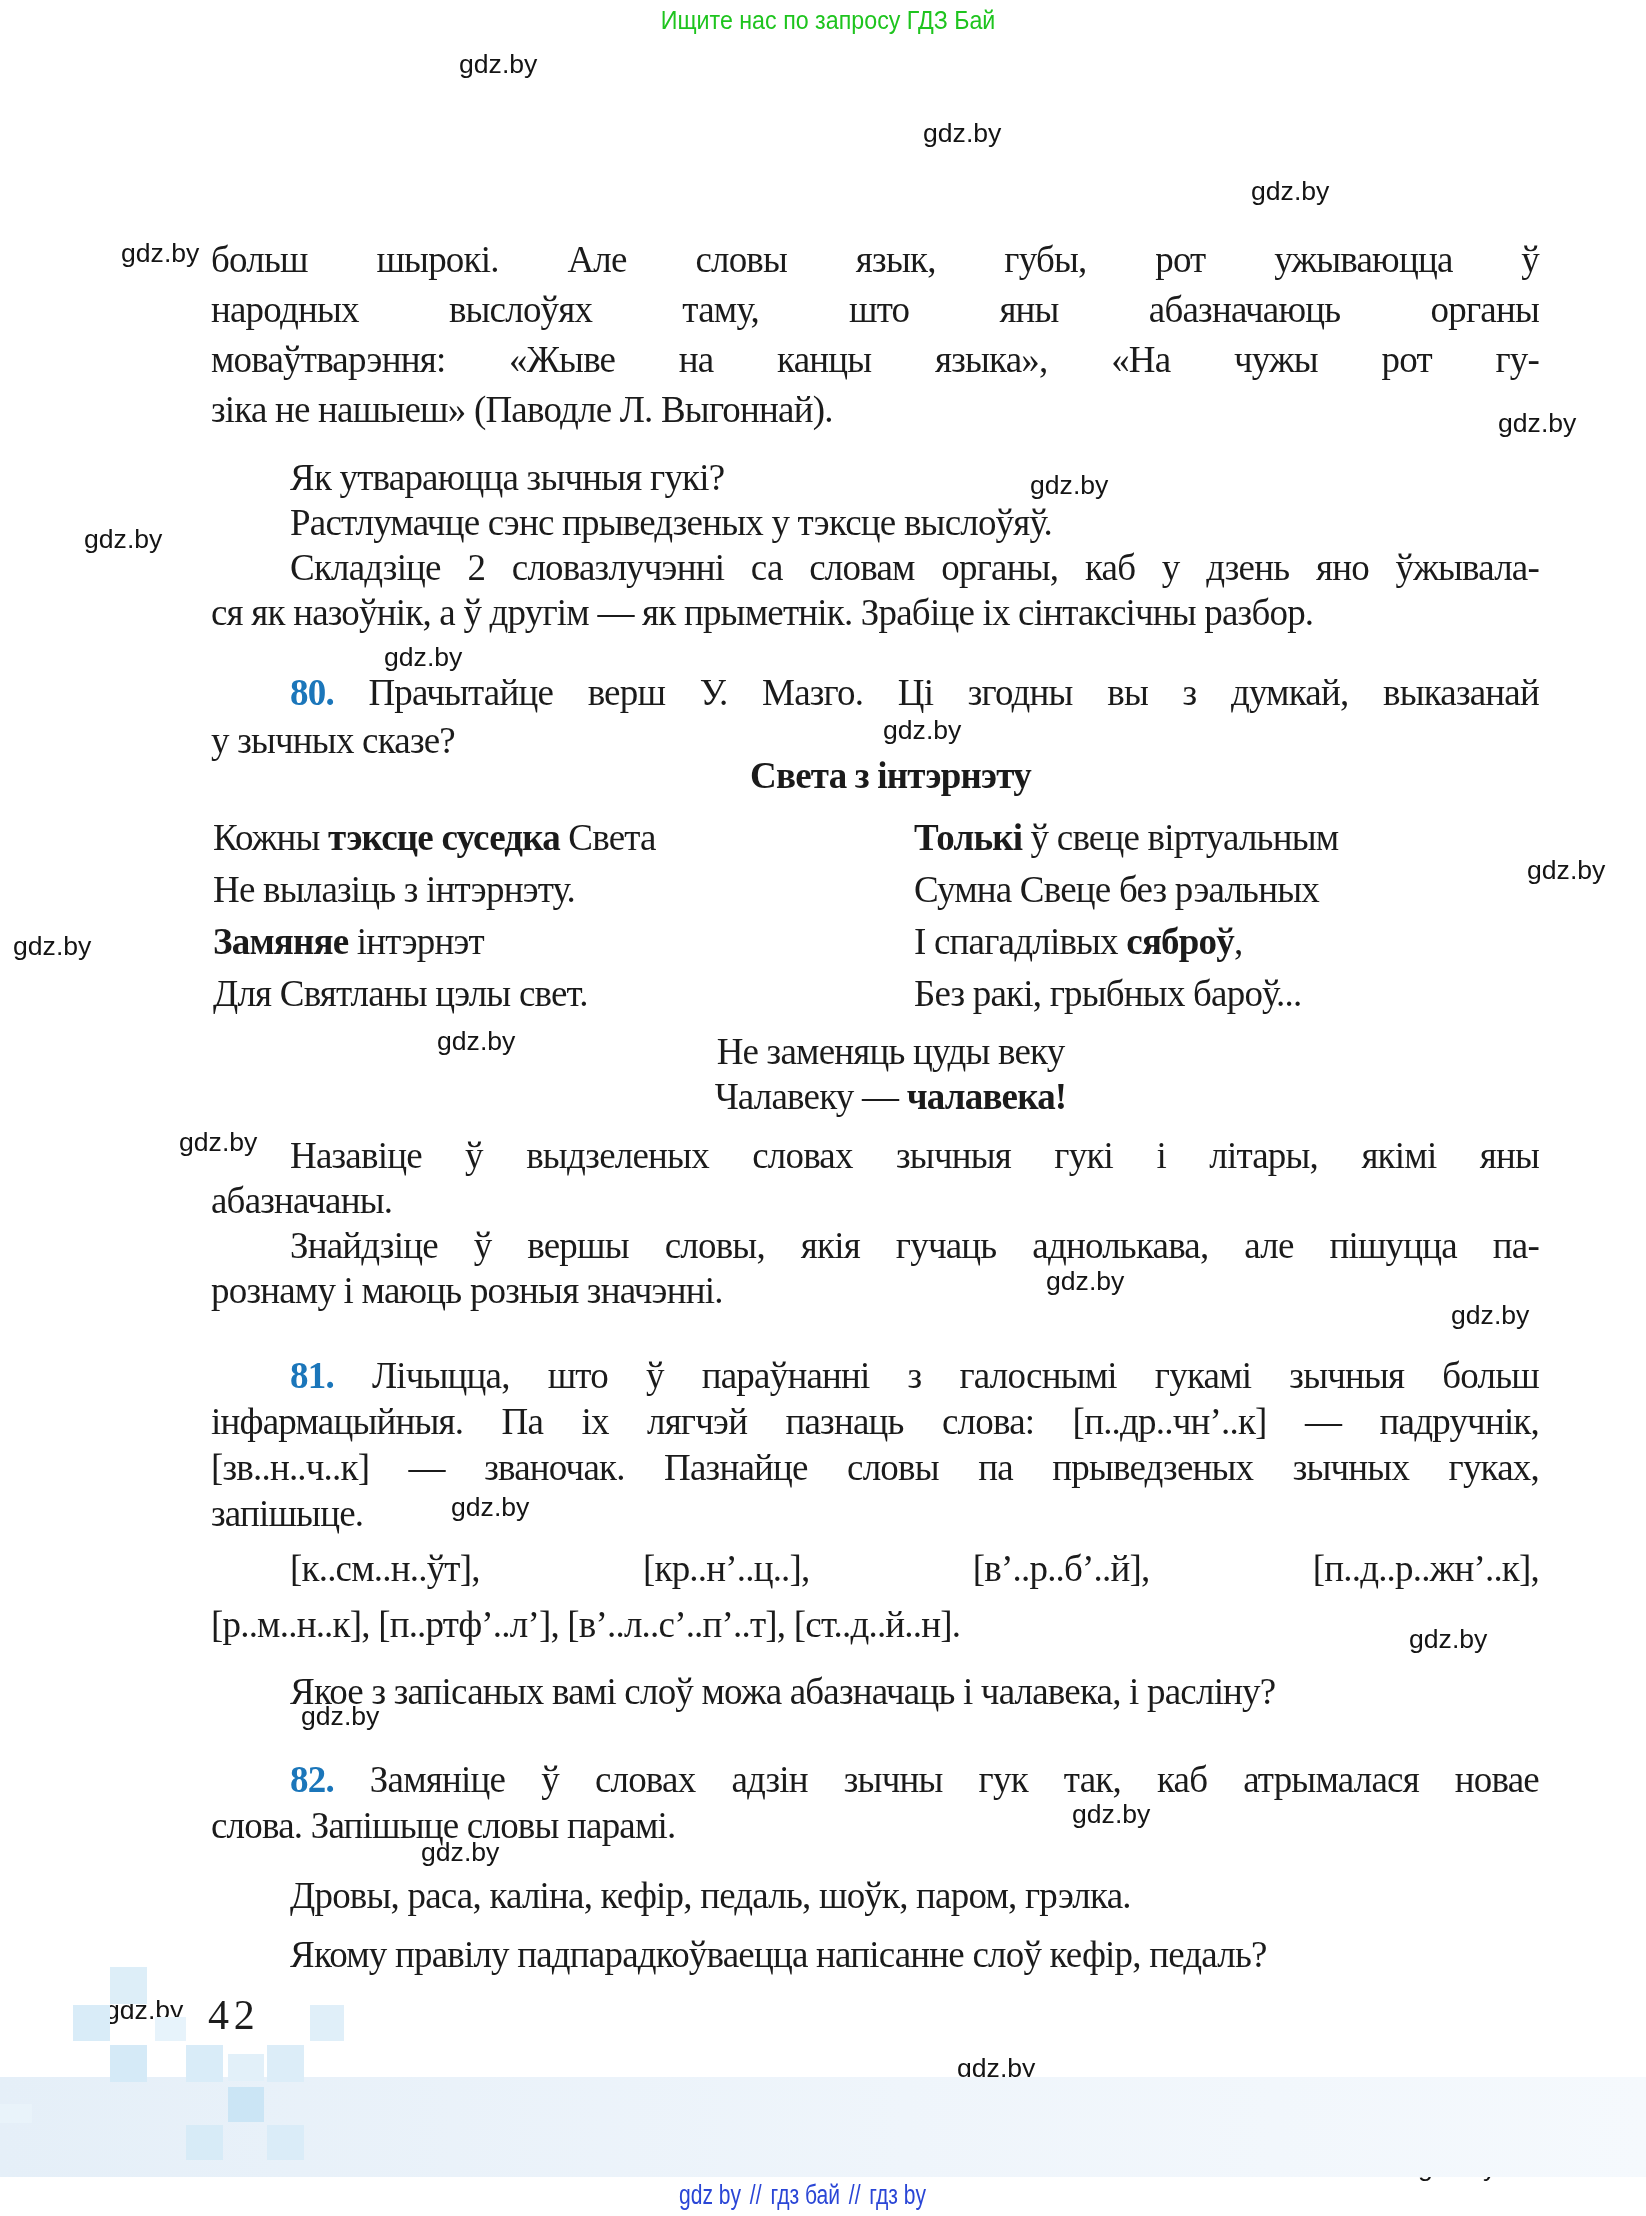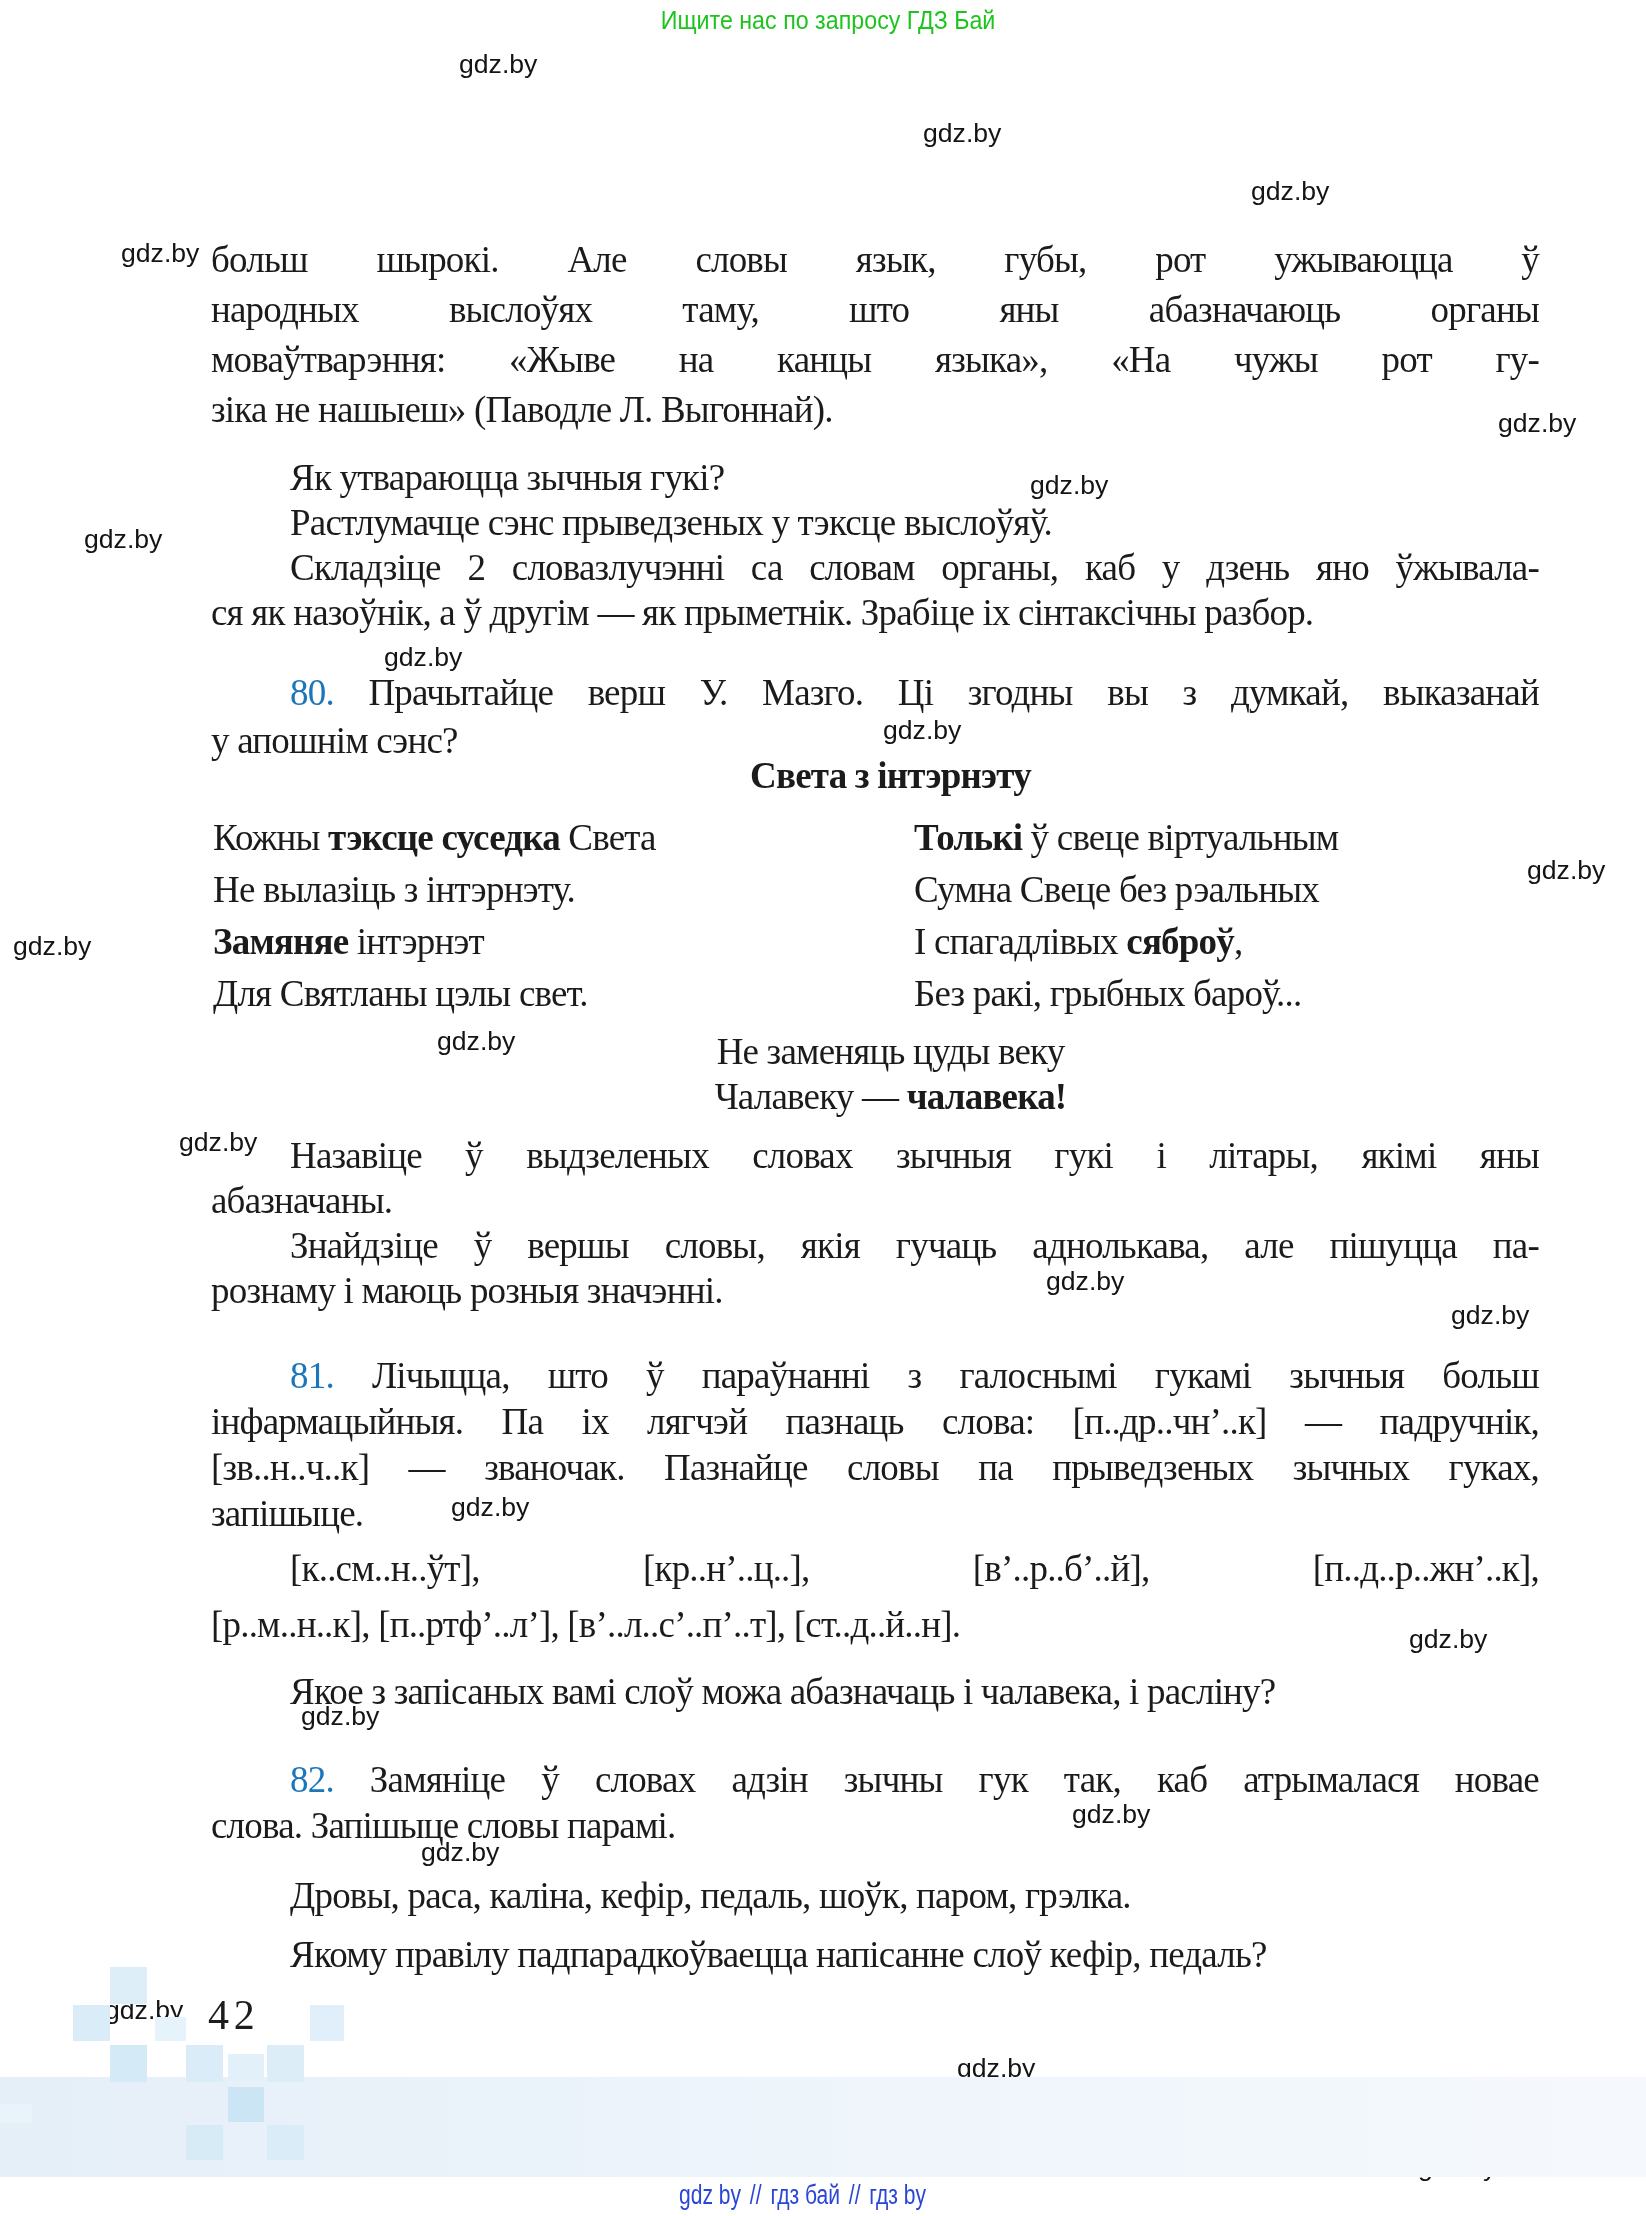--- a/index.html
+++ b/index.html
@@ -17,21 +17,21 @@
       letter-spacing:-0.8px;color:#1b1b1b;}
   .tb .line{white-space:nowrap;}
   .tb .line.stretch{white-space:normal;text-align:justify;text-align-last:justify;}
   .line.indent{text-indent:79px;}
   .lh56 .line{line-height:45px;}
   .lh57 .line{line-height:46px;}
   .lh59 .line{line-height:48px;}
   .lh70 .line{line-height:56px;}
   .it{}
   .bd{font-weight:bold;}
-  .num{color:#1b76ba;font-weight:normal;}
+  .num{color:#1b76ba;font-weight:bold;}
   
   .center-title{position:absolute;left:211px;width:1359px;text-align:center;
         font-size:37px;font-weight:bold;letter-spacing:-0.8px;color:#1b1b1b;}
   .poemcol{position:absolute;font-size:37px;letter-spacing:-0.8px;color:#1b1b1b;}
   .poemcol .line{white-space:nowrap;line-height:52px;}
   .poemtail{position:absolute;left:211px;width:1359px;font-size:37px;
         letter-spacing:-0.8px;color:#1b1b1b;}
   .poemtail .line{white-space:nowrap;line-height:45px;text-align:center;}
   
   .band{position:absolute;left:0;top:2077px;width:1647px;height:100px;
@@ -84,21 +84,21 @@
       <div class="line"><span>зіка не нашыеш» </span><span class="it">(Паводле Л. Выгоннай)</span><span>.</span></div>
     </div>
   <div class="tb lh56" style="top:455px">
       <div class="line indent"><span>Як утвараюцца зычныя гукі?</span></div>
       <div class="line indent"><span>Растлумачце сэнс прыведзеных у тэксце выслоўяў.</span></div>
       <div class="line indent stretch"><span>Складзіце 2 словазлучэнні са словам </span><span class="it">органы</span><span>, каб у дзень яно ўжывала-</span></div>
       <div class="line"><span>ся як назоўнік, а ў другім — як прыметнік. Зрабіце іх сінтаксічны разбор.</span></div>
     </div>
   <div class="tb lh59" style="top:669px">
       <div class="line indent stretch"><span class="num">80.</span><span> Прачытайце верш У. Мазго. Ці згодны вы з думкай, выказанай</span></div>
-      <div class="line"><span>у апошнім сэнс?</span></div>
+      <div class="line"><span>у зычных сказе?</span></div>
     </div>
 
   <div class="center-title" style="top:754px">Света з інтэрнэту</div>
   <div class="poemcol" style="left:213px;top:812px">
       <div class="line"><span>Кожны </span><span class="bd">тэксце суседка</span><span> Света</span></div>
       <div class="line"><span>Не вылазіць з інтэрнэту.</span></div>
       <div class="line"><span class="bd">Замяняе</span><span> інтэрнэт</span></div>
       <div class="line"><span>Для Святланы цэлы свет.</span></div>
     </div>
   <div class="poemcol" style="left:914px;top:812px">

